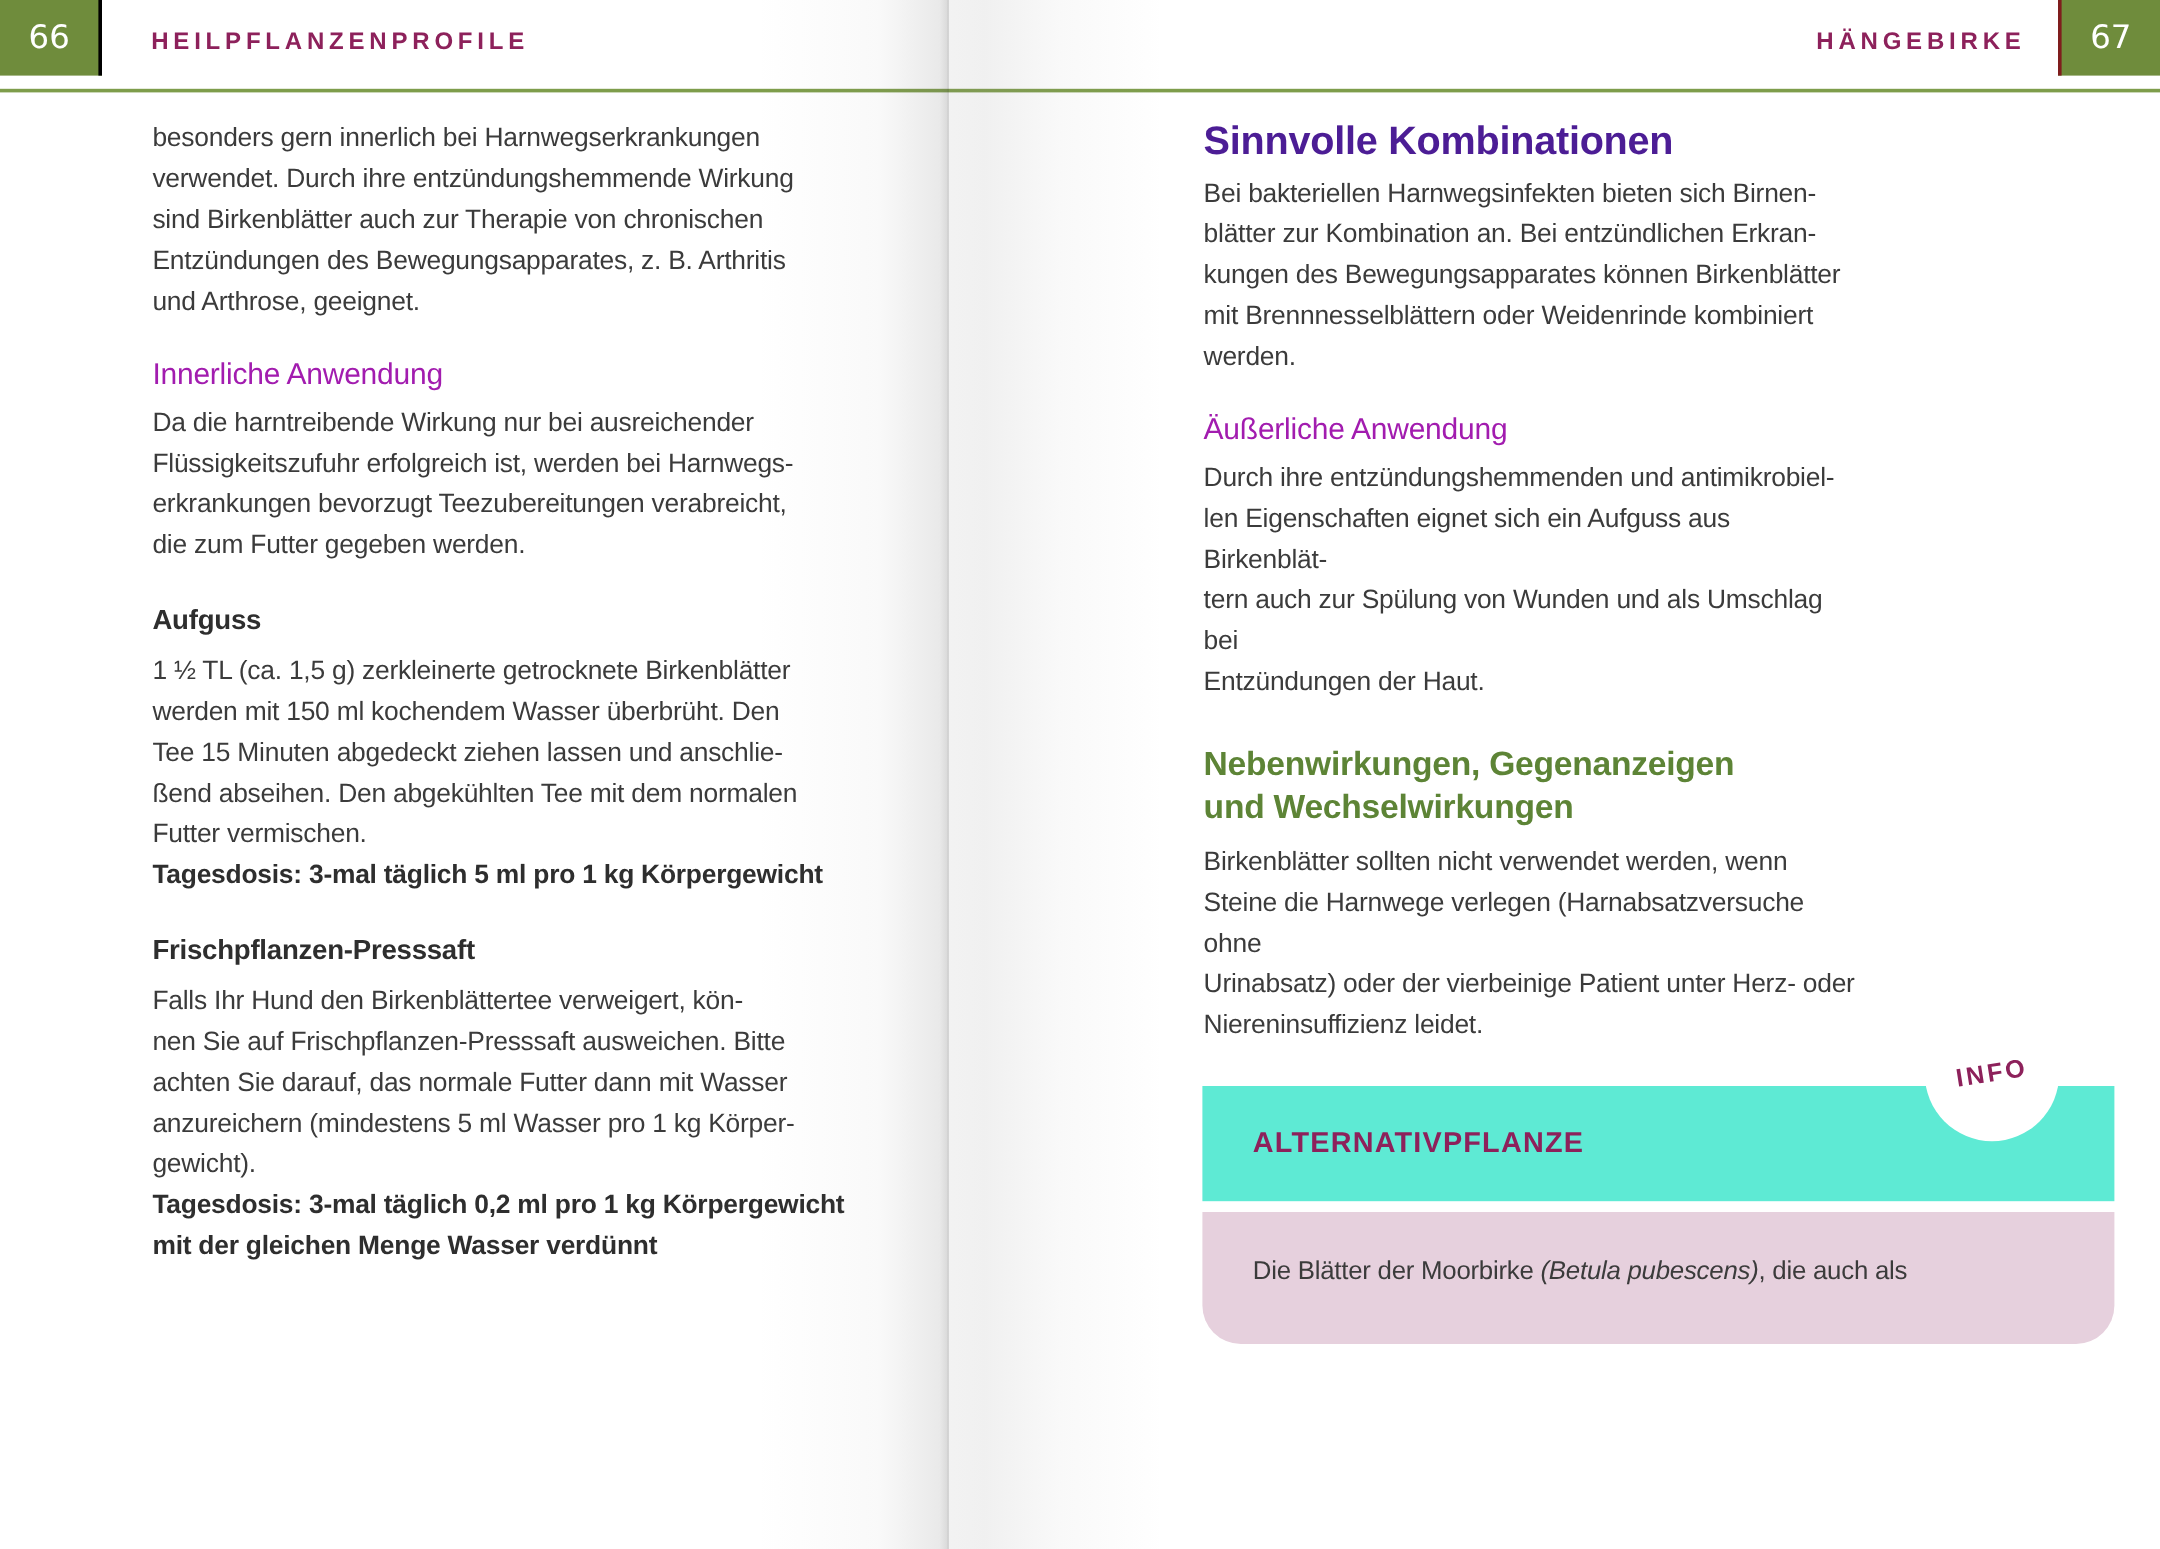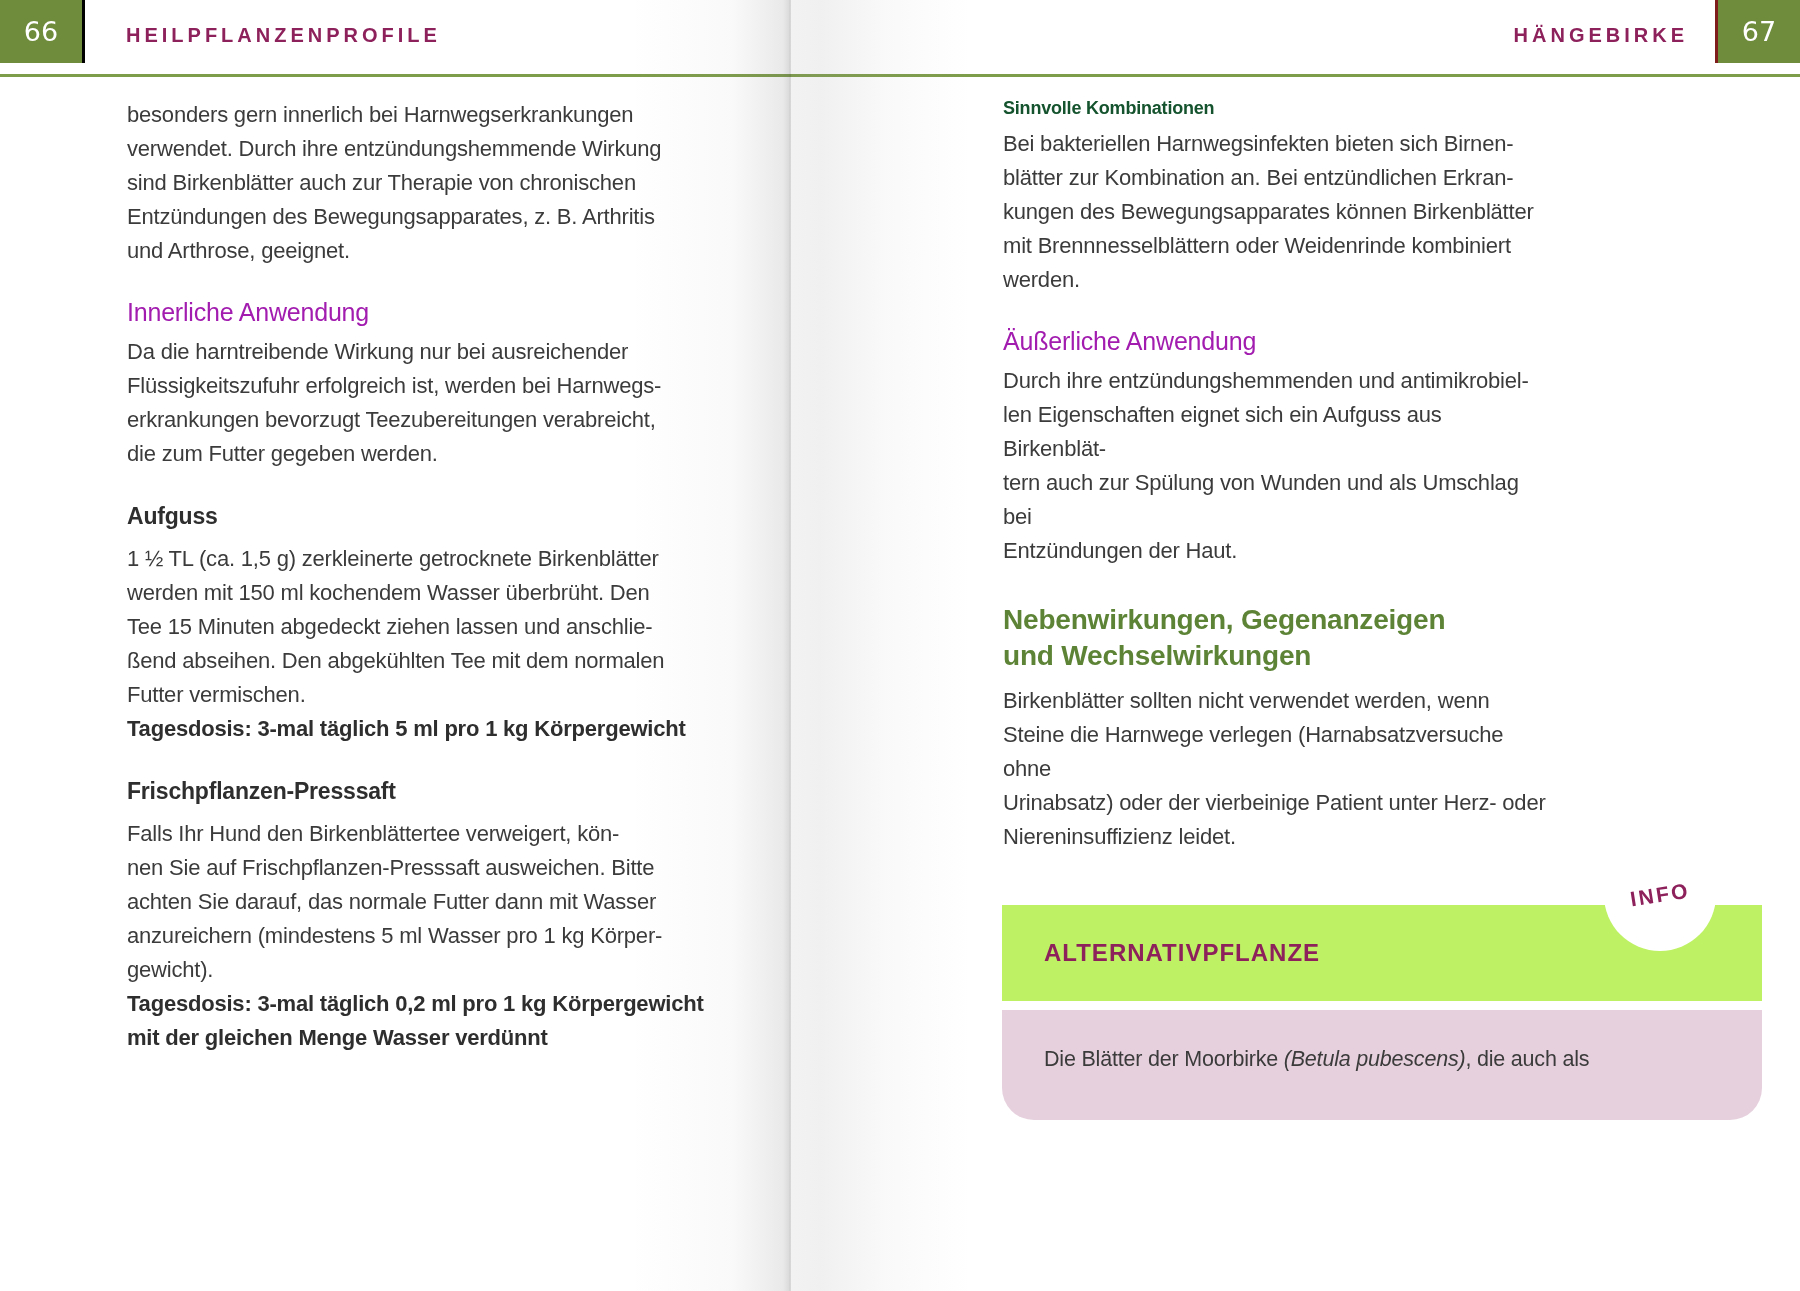--- a/index.html
+++ b/index.html
@@ -34,35 +34,35 @@
   }
   .dosage-lines{
     font-size:22px;line-height:34px;letter-spacing:-0.2px;
     font-weight:bold;color:#2e2e2e;white-space:pre-line;margin:0;
   }
   .h-maroon{
     font-size:25px;font-weight:normal;color:#a21caf;
     margin:30px 0 8px 0;letter-spacing:-0.2px;
   }
   .h-green{
-    font-size:18px;font-weight:bold;color:#14532d;
+    font-size:33px;font-weight:bold;color:#4c1d95;
     margin:0 0 8px 0;letter-spacing:-0.2px;
   }
   .h-green-big{
     font-size:28px;line-height:36px;font-weight:bold;color:#5d8436;
     margin:34px 0 10px 0;letter-spacing:-0.2px;white-space:pre-line;
   }
   .h-bold{
     font-size:23px;font-weight:bold;color:#2e2e2e;
     margin:32px 0 12px 0;letter-spacing:-0.2px;
   }
   
   .info-box{position:absolute;left:1002px;top:905px;width:760px;}
   .info-box .band-title{
-    background:#bef264;height:96px;display:flex;align-items:center;
+    background:#5eead4;height:96px;display:flex;align-items:center;
     padding-left:42px;box-sizing:border-box;
   }
   .info-box .band-title .title{
     font-size:24px;font-weight:bold;color:#8d215b;letter-spacing:1px;
   }
   .info-box .band-body{
     background:#e6d0dd;margin-top:9px;padding:30px 40px 42px 42px;
     border-radius:0 0 32px 32px;box-sizing:border-box;
   }
   .info-line,.info-rest{

